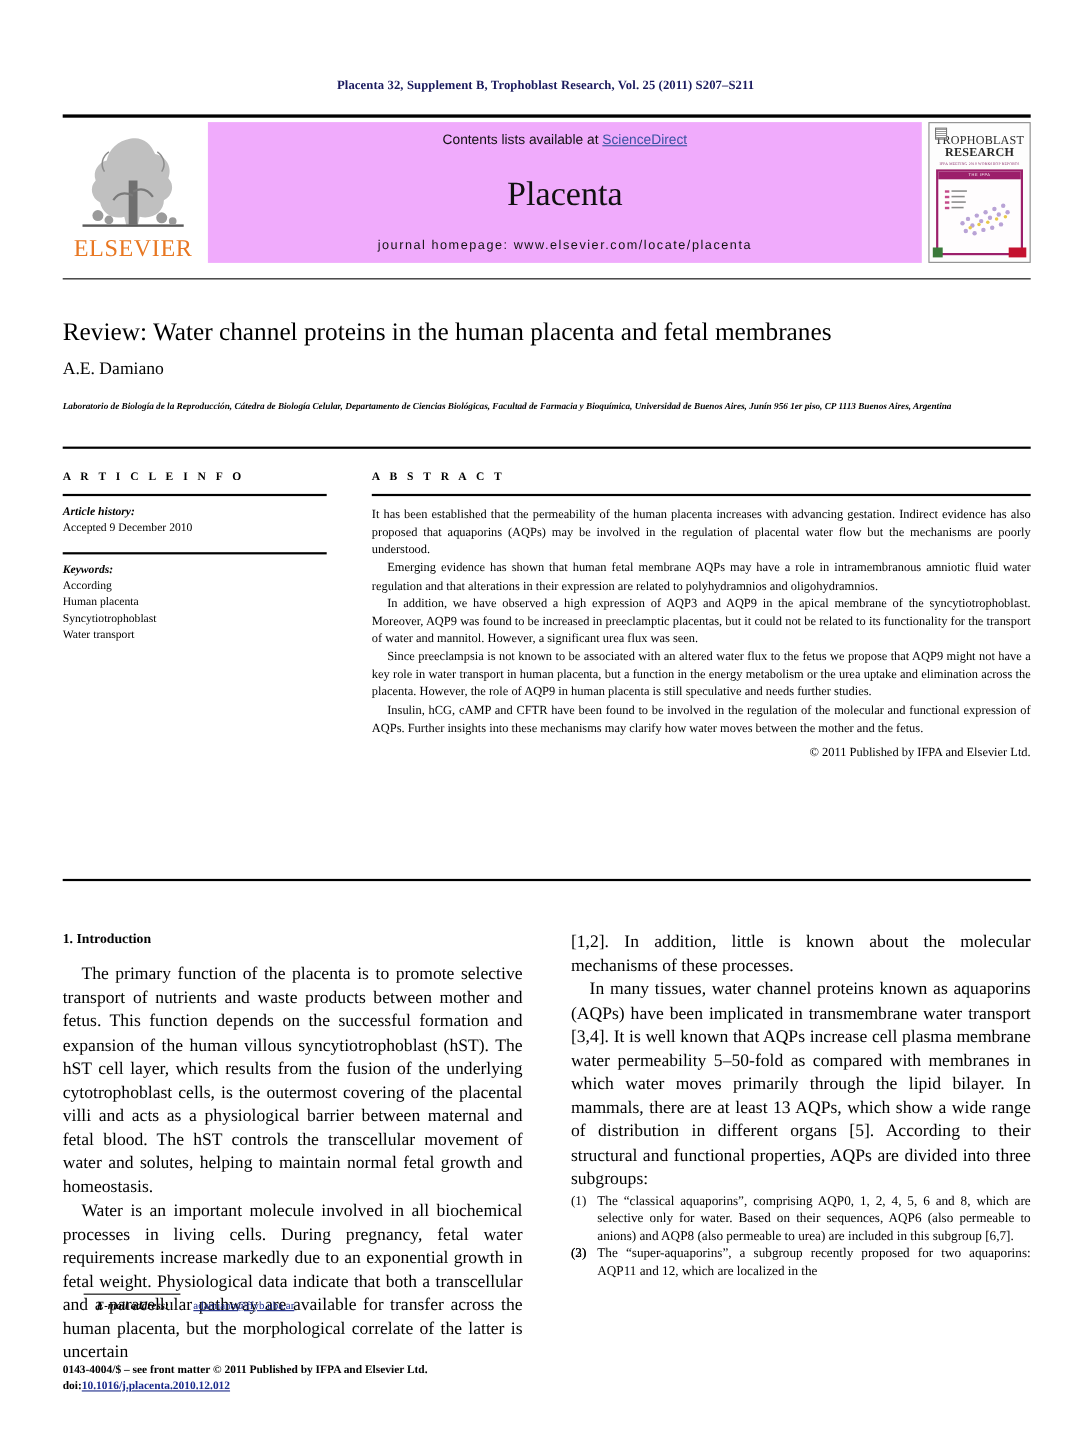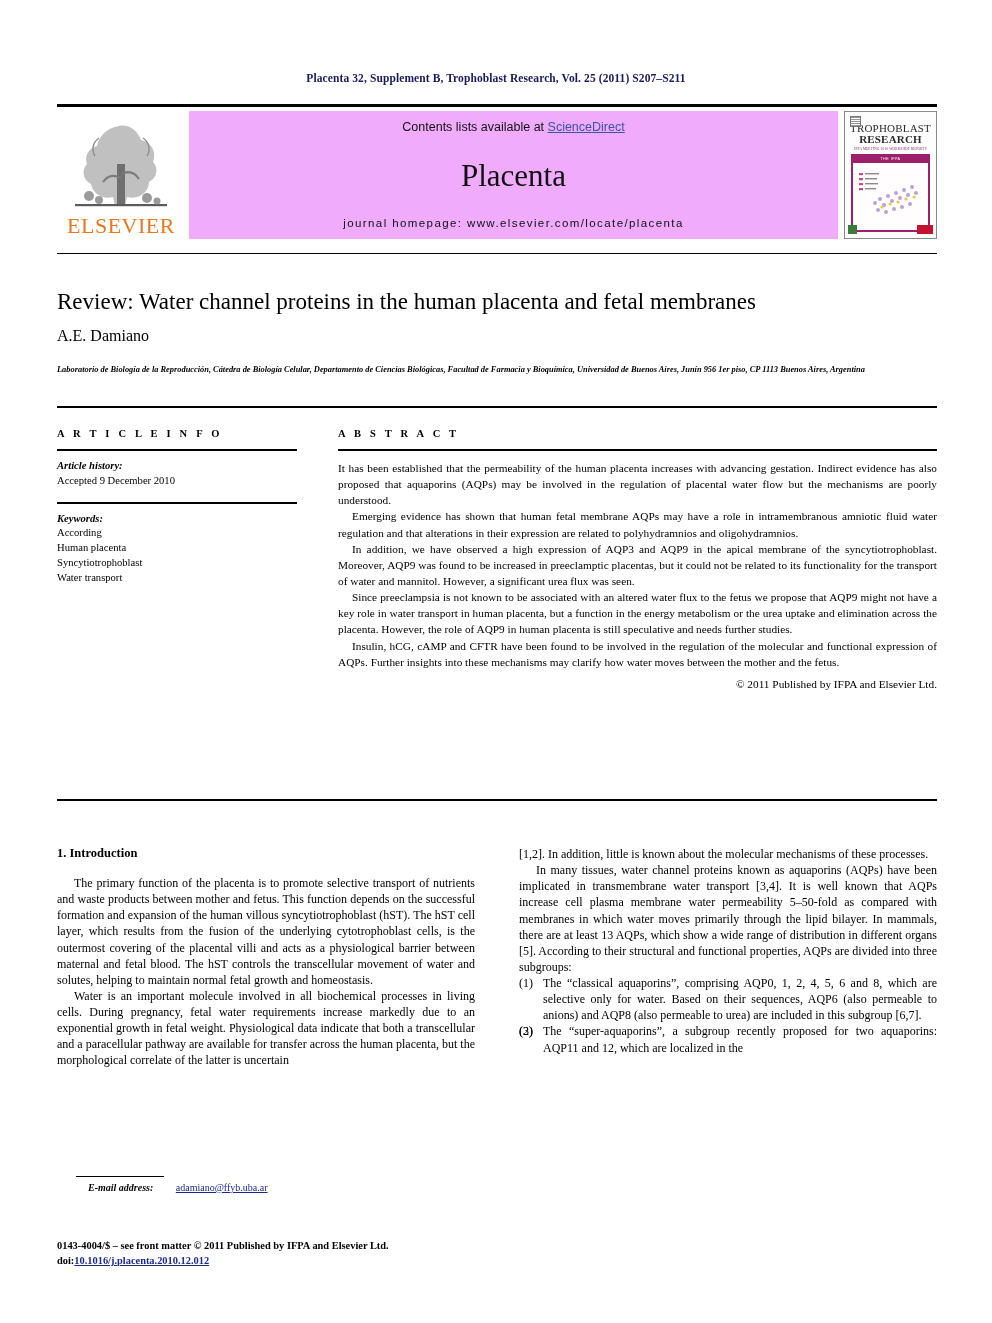--- a/index.html
+++ b/index.html
@@ -249,21 +249,21 @@
     position: absolute;
     left: 519px; top: 846px;
     width: 418px;
   }
   .sec-head {
     font-family: "Liberation Serif", serif;
     font-weight: bold;
     font-size: 12.5px;
     margin: 0 0 14px 0;
   }
-  .body-text { font-size: 12px; line-height: 1.345; text-align: justify; }
+  .body-text { font-size: 16px; line-height: 1.345; text-align: justify; }
   .body-text p { margin: 0; text-indent: 17px; }
   .body-text p.noindent { text-indent: 0; }
   ol.subgroups {
     list-style: none;
     margin: 0;
     padding: 0;
     font-size: 12px;
     line-height: 1.345;
     text-align: justify;
   }

